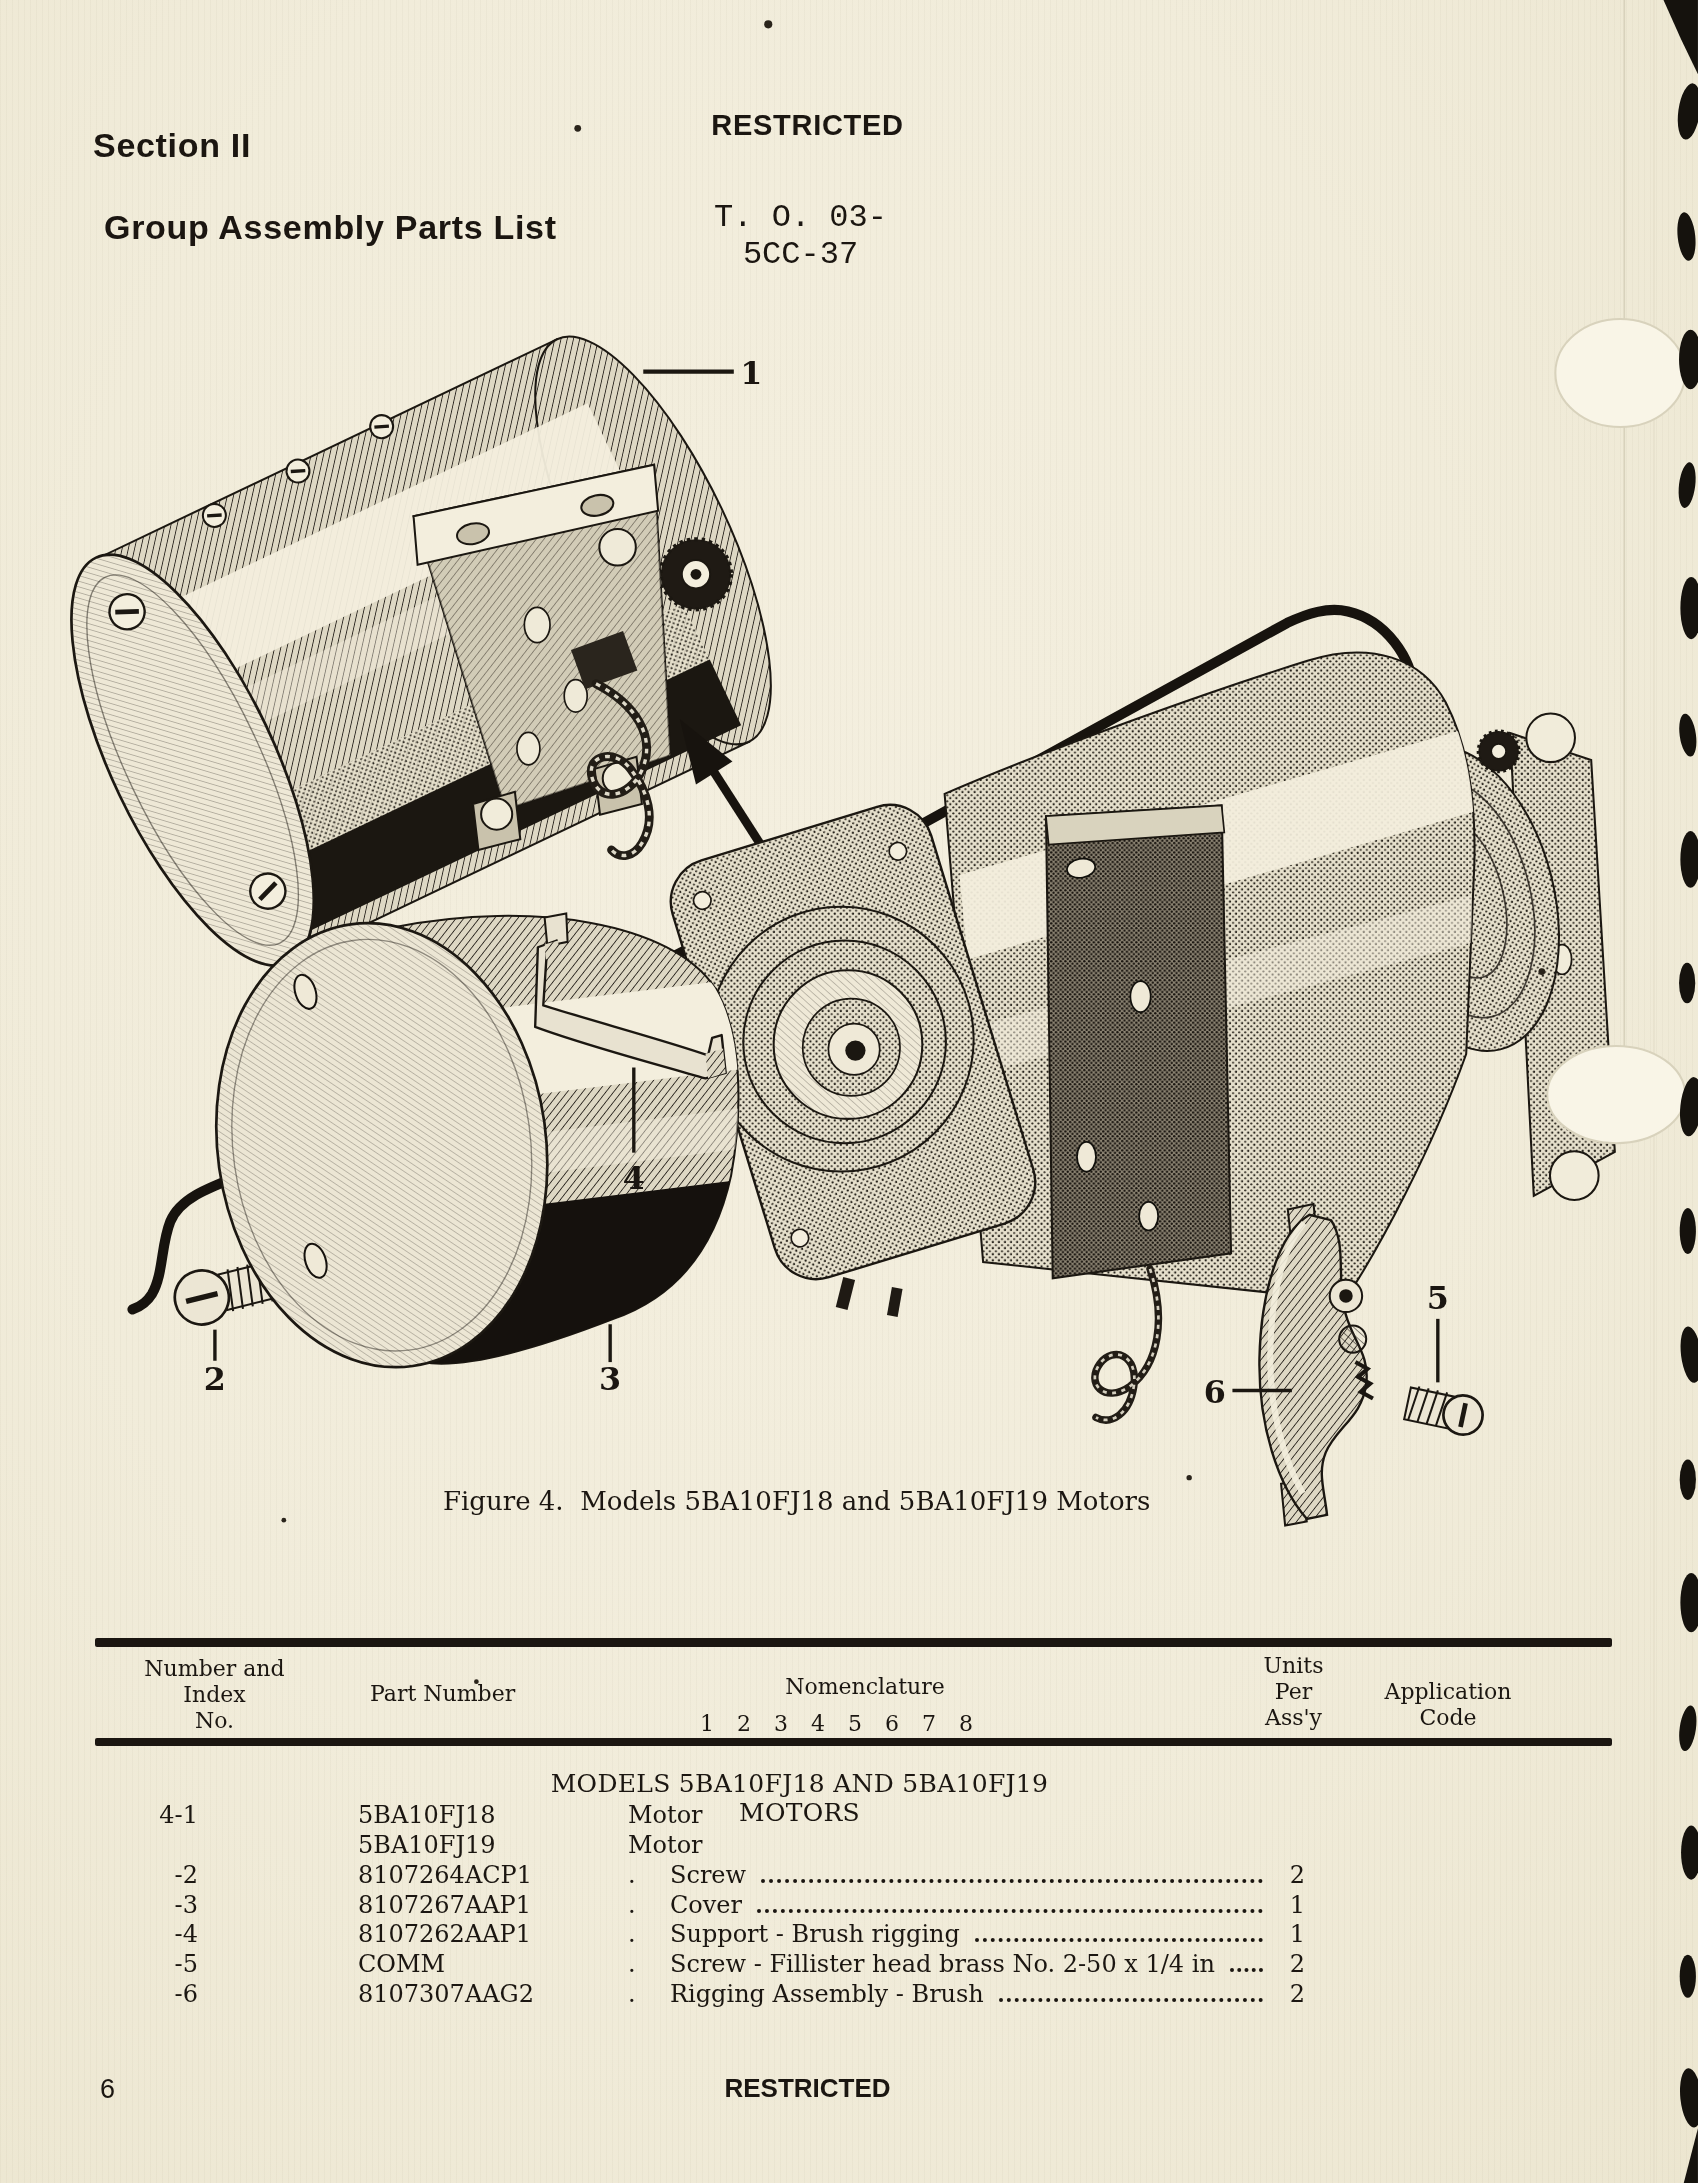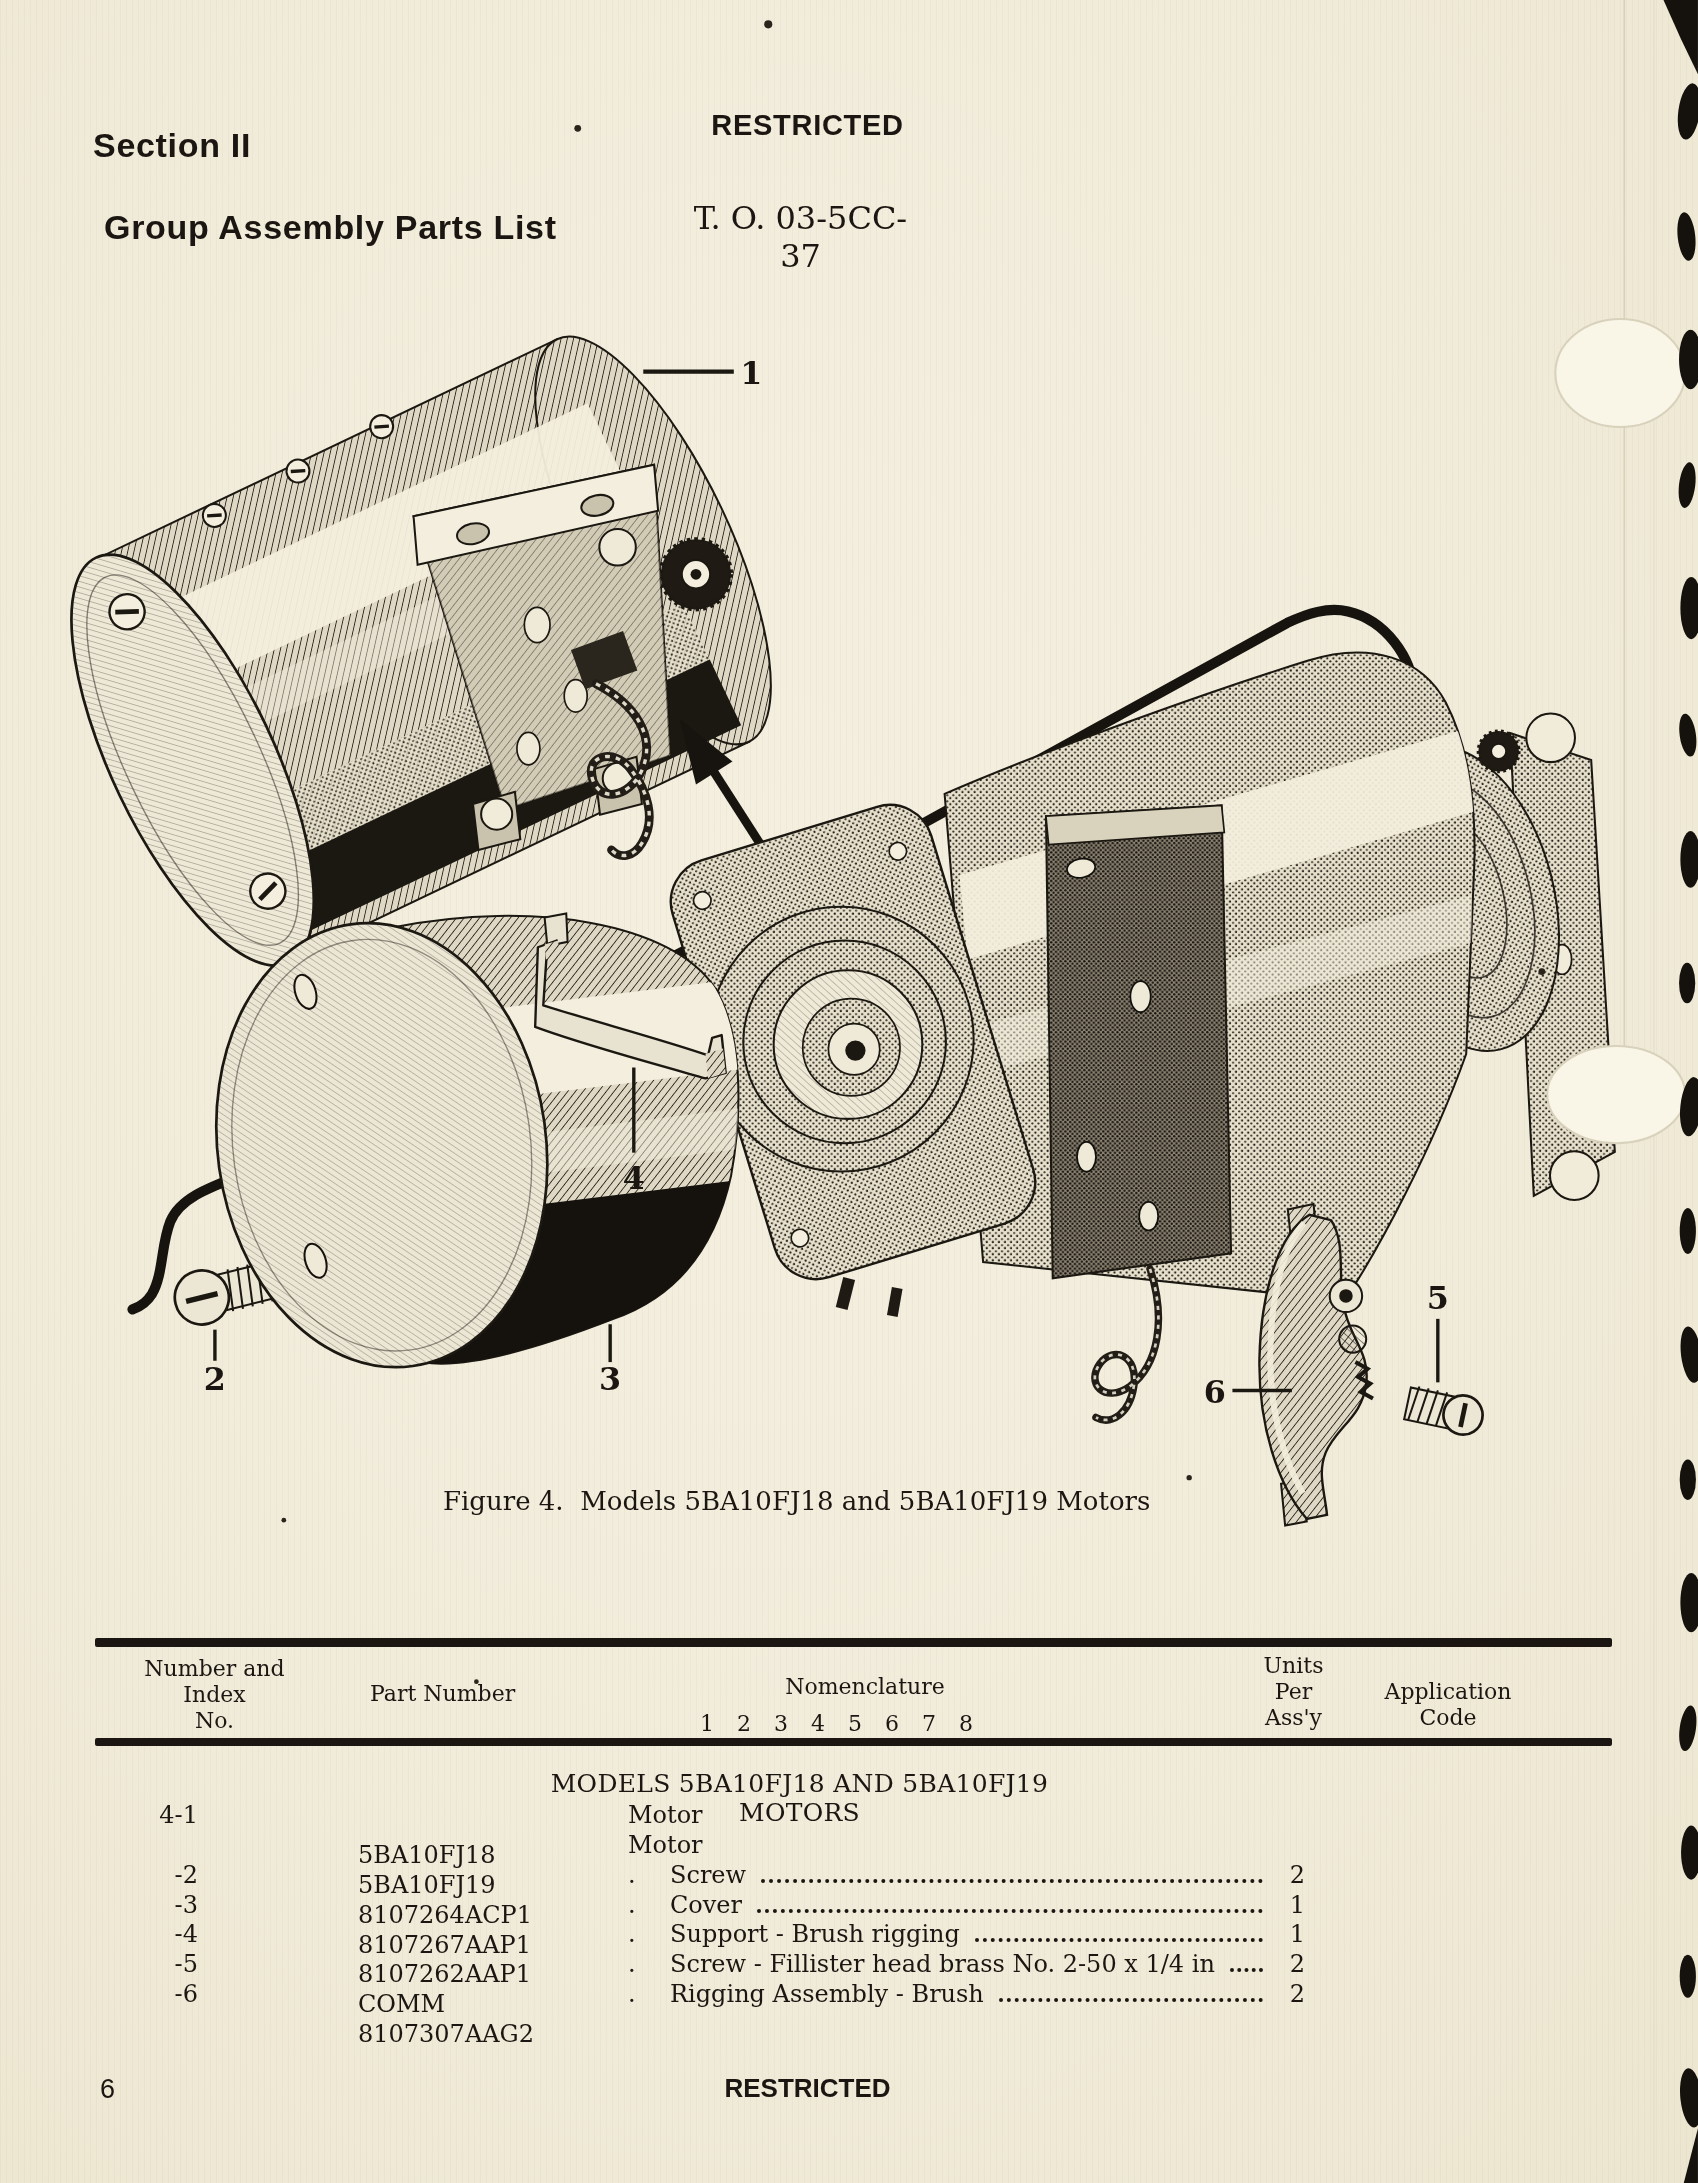--- a/index.html
+++ b/index.html
@@ -16,39 +16,39 @@
     overflow:hidden;
     font-family:"DejaVu Serif","Liberation Serif",serif;
     color:var(--ink);
   }
   .abs{position:absolute;}
   
   .hd-sans{font-family:"Liberation Sans",sans-serif;font-weight:bold;color:var(--ink);}
   #sec-line1{left:93px;top:126px;font-size:34px;letter-spacing:0.7px;}
   #sec-line2{left:104px;top:208px;font-size:34px;letter-spacing:0.7px;}
   #restricted-top{left:703px;top:109px;width:209px;text-align:center;font-size:29px;letter-spacing:0.7px;}
-  #to-number{left:689px;top:199px;width:223px;text-align:center;font-size:32px;font-weight:500;}
+  #to-number{left:689px;top:199px;width:223px;text-align:center;font-size:32px;font-weight:500;font-family:Liberation Mono, monospace;}
   
   #figure-svg{left:0;top:0;width:1698px;height:2183px;pointer-events:none;}
   #figure-caption{left:443px;top:1486px;width:703px;text-align:center;font-size:26px;white-space:pre;}
   
   .rule{background:var(--ink);border-radius:2px;}
   #rule-top{left:95px;top:1638px;width:1517px;height:8.8px;}
   #rule-mid{left:95px;top:1738px;width:1517px;height:8px;}
   .th{font-size:22px;line-height:26px;text-align:center;}
   #th-figindex{left:135px;top:1656px;width:159px;}
   #th-part{left:370px;top:1681px;width:203px;text-align:left;}
   #th-nom{left:757px;top:1674px;width:216px;}
   #th-nomnums{left:634px;top:1711px;width:405px;text-align:center;word-spacing:16px;}
   #th-units{left:1241px;top:1653px;width:105px;}
   #th-app{left:1384px;top:1679px;width:128px;}
   #section-title{left:499px;top:1769px;width:601px;text-align:center;font-size:25px;letter-spacing:0.3px;}
   .trow{left:0;top:0;width:1698px;height:30px;font-size:24px;}
   .c-idx{position:absolute;left:95px;width:103px;text-align:right;}
-  .c-part{position:absolute;left:358px;width:257px;margin-top:40px;}
+  .c-part{position:absolute;left:358px;width:257px;}
   .c-nom{position:absolute;left:628px;width:647px;display:flex;align-items:baseline;}
   .c-nom .dot{width:42px;flex:0 0 auto;}
   .c-nom .nomtext{white-space:nowrap;flex:0 0 auto;}
   .c-nom .lead{flex:1 1 auto;min-width:0;border-bottom:4px dotted var(--ink);margin:0 12px 6px 15px;}
   .c-units{position:absolute;left:1237px;width:68px;text-align:right;}
   #row1{top:1801px;} #row2{top:1831px;} #row3{top:1861px;} #row4{top:1891px;}
   #row5{top:1920px;} #row6{top:1950px;} #row7{top:1980px;}
   
   #page-number{left:100px;top:2074px;font-size:27px;font-family:"Liberation Sans",sans-serif;}
   #restricted-bottom{left:706px;top:2073px;width:203px;text-align:center;font-size:26px;}

